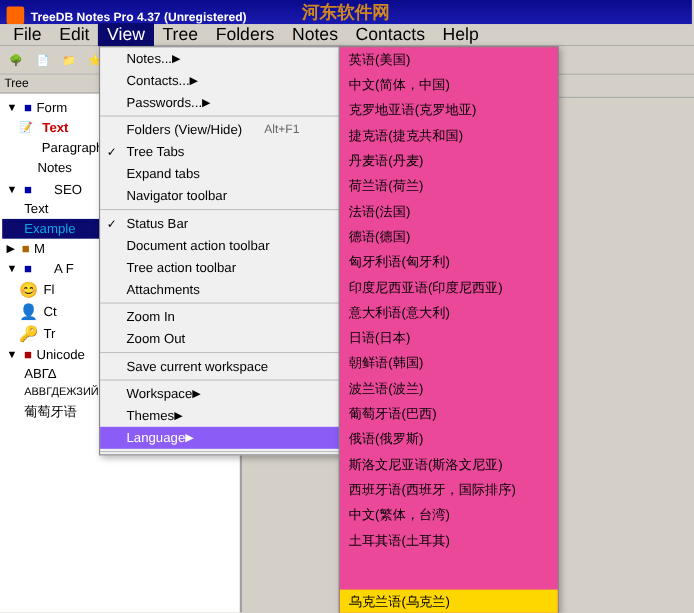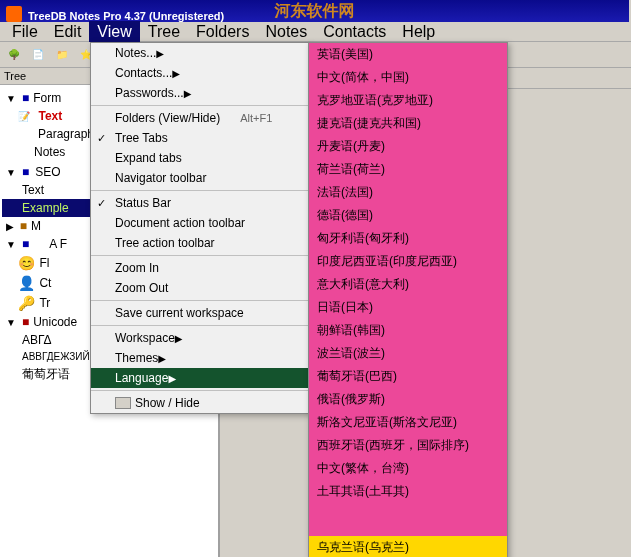--- a/index.html
+++ b/index.html
@@ -177,21 +177,21 @@
       color: #000;
       position: relative;
     }
     .dropdown-item.has-check::before {
       content: '✓';
       position: absolute;
       left: 6px;
       font-size: 11px;
     }
     .dropdown-item.active-item {
-      background: #14532d;
+      background: #8b5cf6;
       color: white;
     }
     .dropdown-item .shortcut {
       color: #666;
       font-size: 11px;
       margin-left: 20px;
     }
     .dropdown-item .arrow {
       font-size: 10px;
     }
@@ -290,27 +290,27 @@
       </div>
       <div class="tree-node tree-node-indent2">
         <span style="margin-left:8px;">Paragraph</span>
       </div>
       <div class="tree-node tree-node-indent2">
         <span style="margin-left:4px;">Notes</span>
       </div>
       <div class="tree-node" style="margin-top:2px;">
         <span class="icon">▼</span>
         <span style="margin-left:2px;color:#0000aa;font-weight:bold;">■</span>
-        <span style="margin-left:6px;">SEO</span>
+        <span style="margin-left:20px;">SEO</span>
       </div>
       <div class="tree-node tree-node-indent1">
         <span style="margin-left:4px;">Text</span>
       </div>
       <div class="tree-node tree-node-indent1 selected">
-        <span style="margin-left:4px;color:#bef264;">Example</span>
+        <span style="margin-left:4px;color:#0ea5e9;">Example</span>
       </div>
       <div class="tree-node">
         <span class="icon">▶</span>
         <span style="margin-left:2px;color:#aa6600;">■</span>
         <span style="margin-left:4px;">M</span>
       </div>
       <div class="tree-node">
         <span class="icon">▼</span>
         <span style="margin-left:2px;color:#0000aa;">■</span>
         <span style="margin-left:20px;">A F</span>
@@ -386,20 +386,23 @@
   <div class="dropdown-separator"></div>
   <div class="dropdown-item has-check">
     <span>Status Bar</span>
   </div>
   <div class="dropdown-item">
     <span>Document action toolbar</span>
   </div>
   <div class="dropdown-item">
     <span>Tree action toolbar</span>
   </div>
+  <div class="dropdown-item">
+    <span>Attachments</span>
+  </div>
   <div class="dropdown-separator"></div>
   <div class="dropdown-item">
     <span>Zoom In</span>
   </div>
   <div class="dropdown-item">
     <span>Zoom Out</span>
   </div>
   <div class="dropdown-separator"></div>
   <div class="dropdown-item">
     <span>Save current workspace</span>
@@ -411,24 +414,20 @@
   </div>
   <div class="dropdown-item">
     <span>Themes</span>
       <span class="arrow">▶</span>
   </div>
   <div class="dropdown-item active-item">
     <span>Language</span>
       <span class="arrow">▶</span>
   </div>
   <div class="dropdown-separator"></div>
-  <div class="dropdown-item">
-    <span style="display:inline-block;width:16px;height:12px;background:#d4d0c8;border:1px solid #888;margin-right:4px;vertical-align:middle;"></span>
-    <span>Show / Hide</span>
-  </div>
 </div>
 
 <div class="lang-submenu">
   <div class="lang-item">英语(美国)</div>
   <div class="lang-item">中文(简体，中国)</div>
   <div class="lang-item">克罗地亚语(克罗地亚)</div>
   <div class="lang-item">捷克语(捷克共和国)</div>
   <div class="lang-item">丹麦语(丹麦)</div>
   <div class="lang-item">荷兰语(荷兰)</div>
   <div class="lang-item">法语(法国)</div>

